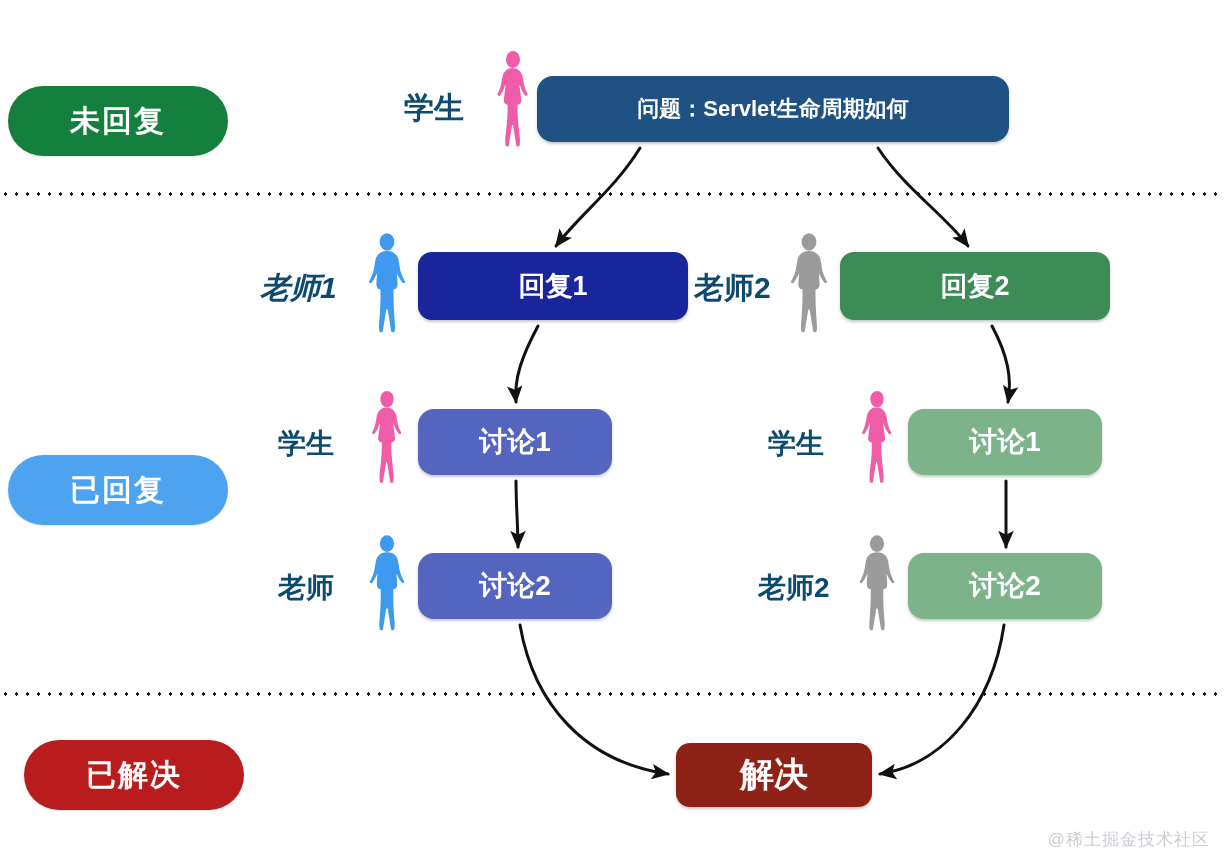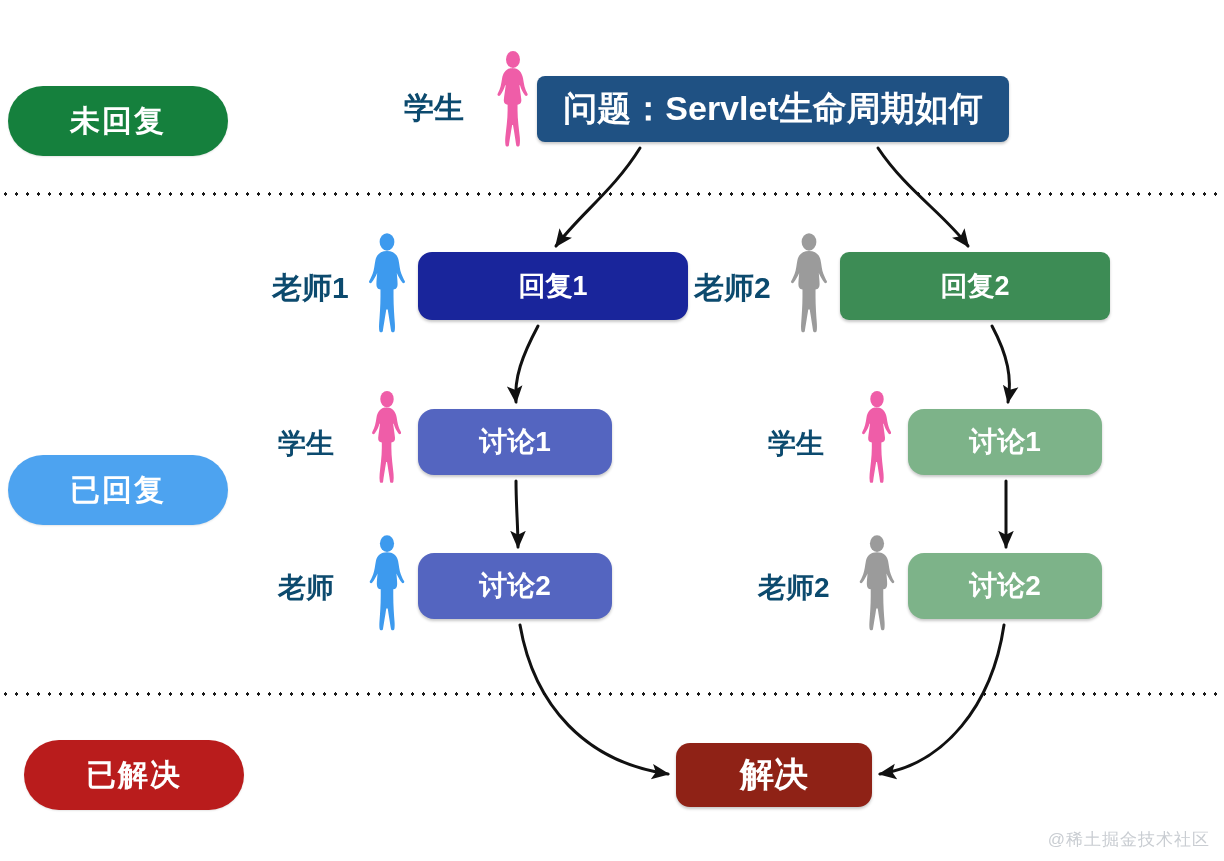--- a/index.html
+++ b/index.html
@@ -47,21 +47,21 @@
   
   .node {
     position: absolute;
     display: flex; align-items: center; justify-content: center;
     border-radius: 14px;
     color: #ffffff;
     font-weight: 700;
     box-shadow: 0 2px 3px rgba(0,0,0,0.22);
     white-space: nowrap;
   }
-  .node.question { font-size: 34px; border-radius: 8px; letter-spacing: 0px; }
+  .node.question { font-size: 22px; border-radius: 16px; letter-spacing: 0px; }
   .node.reply    { font-size: 27px; }
   .node.discuss  { font-size: 28px; border-radius: 16px; }
   .node.resolve  { font-size: 34px; border-radius: 14px; }
 
   
   .role-label {
     position: absolute;
     color: #0c4a6e;
     font-weight: 700;
     white-space: nowrap;
@@ -120,21 +120,21 @@
       <div class="role-label" style="left: 404px; top: 88px; font-size: 30px;">学生</div>
       <div class="person" style="left: 489px; top: 50px; width: 48px; height: 104px;">
         <svg viewBox="0 0 50 110" xmlns="http://www.w3.org/2000/svg">
           <g fill="#ef5da8">
             <ellipse cx="25" cy="10" rx="7.4" ry="9"></ellipse>
             <path d="M25 19 c-7 0 -10.5 5 -11.5 11 c-1 6 -1.6 11 -4.6 16 c-1.2 2 1.2 3.6 2.6 1.8 c2.6 -3.3 4.2 -7 5.2 -10.6 l0.6 0 c-0.6 5.4 -1.6 10.6 -2 15.4 c-0.3 3.6 1.4 5 4 5.2 l0 6 c0 10 -1.6 20 -2.4 28.6 c-0.3 3.2 -0.2 6 0.2 8.4 c0.3 1.8 3.4 1.8 3.6 0 c0.6 -4.6 2 -13.4 3.4 -21.6 l0.9 0 c1.4 8.2 2.8 17 3.4 21.6 c0.2 1.8 3.3 1.8 3.6 0 c0.4 -2.4 0.5 -5.2 0.2 -8.4 c-0.8 -8.6 -2.4 -18.6 -2.4 -28.6 l0 -6 c2.6 -0.2 4.3 -1.6 4 -5.2 c-0.4 -4.8 -1.4 -10 -2 -15.4 l0.6 0 c1 3.6 2.6 7.3 5.2 10.6 c1.4 1.8 3.8 0.2 2.6 -1.8 c-3 -5 -3.6 -10 -4.6 -16 c-1 -6 -4.5 -11 -11.5 -11 z"></path>
             <path d="M14.6 33 c-2.6 3.2 -4.4 7.4 -5.4 11.6 c-0.4 1.7 2 2.2 2.5 0.6 c1 -3.4 2.4 -6.6 4.3 -9.2 z" opacity="0"></path>
           </g>
         </svg>
       </div>
-      <div class="role-label" style="left: 272px; top: 268px; font-size: 30px;">老师1</div>
+      <div class="role-label" style="left: 260px; top: 268px; font-size: 30px; font-style: italic;">老师1</div>
       <div class="person" style="left: 362px; top: 232px; width: 50px; height: 104px;">
         <svg viewBox="0 0 50 110" xmlns="http://www.w3.org/2000/svg">
           <g fill="#3d9aee">
             <ellipse cx="25" cy="10.5" rx="7.8" ry="9.2"></ellipse>
             <path d="M25 20 c-6.6 0 -11 3.6 -12.2 9.6 c-1 5 -1.4 10.4 -3 14.6 c-1.4 3.6 -2.6 6 -3.6 7.6 c-1 1.7 1.4 3.2 2.6 1.6 c2.4 -3.2 4.4 -6.6 5.8 -10 c-0.2 3.8 -0.8 8 -0.8 11.6 c0 4 1.6 5.6 4.3 5.8 l0 7.4 c0 9.8 -0.8 20.2 -1.4 28.4 c-0.2 3 -0.2 5.8 0.2 8 c0.3 1.8 3.5 1.8 3.7 0 c0.8 -5 2.4 -14.6 3.6 -22.6 l1.6 0 c1.2 8 2.8 17.6 3.6 22.6 c0.2 1.8 3.4 1.8 3.7 0 c0.4 -2.2 0.4 -5 0.2 -8 c-0.6 -8.2 -1.4 -18.6 -1.4 -28.4 l0 -7.4 c2.7 -0.2 4.3 -1.8 4.3 -5.8 c0 -3.6 -0.6 -7.8 -0.8 -11.6 c1.4 3.4 3.4 6.8 5.8 10 c1.2 1.6 3.6 0.1 2.6 -1.6 c-1 -1.6 -2.2 -4 -3.6 -7.6 c-1.6 -4.2 -2 -9.6 -3 -14.6 c-1.2 -6 -5.6 -9.6 -12.2 -9.6 z"></path>
           </g>
         </svg>
       </div>
       <div class="role-label" style="left: 694px; top: 268px; font-size: 30px;">老师2</div>
       <div class="person" style="left: 784px; top: 232px; width: 50px; height: 104px;">
@@ -181,21 +181,21 @@
             <ellipse cx="25" cy="10.5" rx="7.8" ry="9.2"></ellipse>
             <path d="M25 20 c-6.6 0 -11 3.6 -12.2 9.6 c-1 5 -1.4 10.4 -3 14.6 c-1.4 3.6 -2.6 6 -3.6 7.6 c-1 1.7 1.4 3.2 2.6 1.6 c2.4 -3.2 4.4 -6.6 5.8 -10 c-0.2 3.8 -0.8 8 -0.8 11.6 c0 4 1.6 5.6 4.3 5.8 l0 7.4 c0 9.8 -0.8 20.2 -1.4 28.4 c-0.2 3 -0.2 5.8 0.2 8 c0.3 1.8 3.5 1.8 3.7 0 c0.8 -5 2.4 -14.6 3.6 -22.6 l1.6 0 c1.2 8 2.8 17.6 3.6 22.6 c0.2 1.8 3.4 1.8 3.7 0 c0.4 -2.2 0.4 -5 0.2 -8 c-0.6 -8.2 -1.4 -18.6 -1.4 -28.4 l0 -7.4 c2.7 -0.2 4.3 -1.8 4.3 -5.8 c0 -3.6 -0.6 -7.8 -0.8 -11.6 c1.4 3.4 3.4 6.8 5.8 10 c1.2 1.6 3.6 0.1 2.6 -1.6 c-1 -1.6 -2.2 -4 -3.6 -7.6 c-1.6 -4.2 -2 -9.6 -3 -14.6 c-1.2 -6 -5.6 -9.6 -12.2 -9.6 z"></path>
           </g>
         </svg>
       </div>
     </div>
 
   <div id="node-layer">
       <div class="node question" style="left: 537px; top: 76px; width: 472px; height: 66px; background: rgb(31, 81, 131);">问题：Servlet生命周期如何</div>
       <div class="node reply" style="left: 418px; top: 252px; width: 270px; height: 68px; background: rgb(25, 37, 155);">回复1</div>
-      <div class="node reply" style="left: 840px; top: 252px; width: 270px; height: 68px; background: rgb(61, 140, 85); border-radius: 9px;">回复2</div>
+      <div class="node reply" style="left: 840px; top: 252px; width: 270px; height: 68px; background: rgb(61, 140, 85);">回复2</div>
       <div class="node discuss" style="left: 418px; top: 409px; width: 194px; height: 66px; background: rgb(84, 101, 192);">讨论1</div>
       <div class="node discuss" style="left: 418px; top: 553px; width: 194px; height: 66px; background: rgb(84, 101, 192);">讨论2</div>
       <div class="node discuss" style="left: 908px; top: 409px; width: 194px; height: 66px; background: rgb(125, 179, 137);">讨论1</div>
       <div class="node discuss" style="left: 908px; top: 553px; width: 194px; height: 66px; background: rgb(125, 179, 137);">讨论2</div>
       <div class="node resolve" style="left: 676px; top: 743px; width: 196px; height: 64px; background: rgb(143, 34, 22);">解决</div>
     </div>
 
   <div class="watermark">@稀土掘金技术社区</div>
 </div>
 

